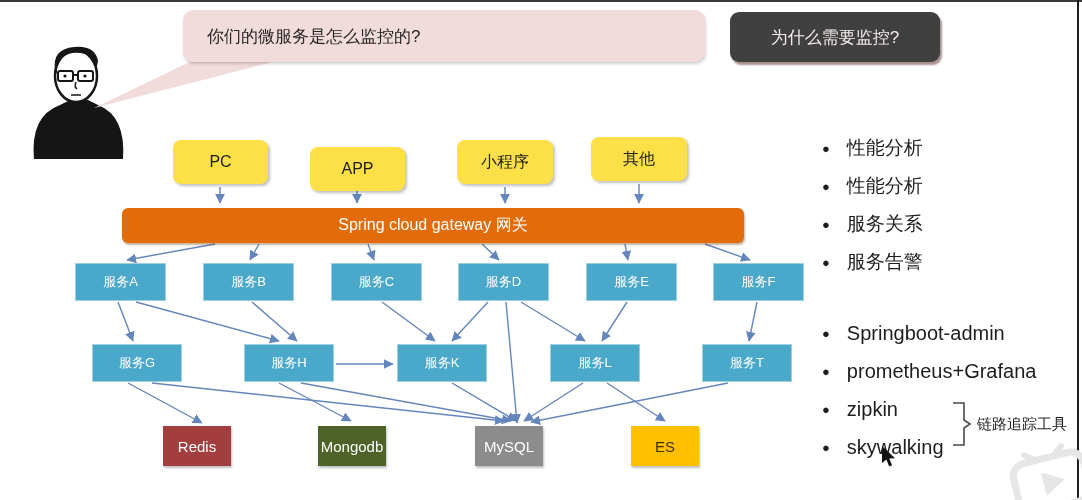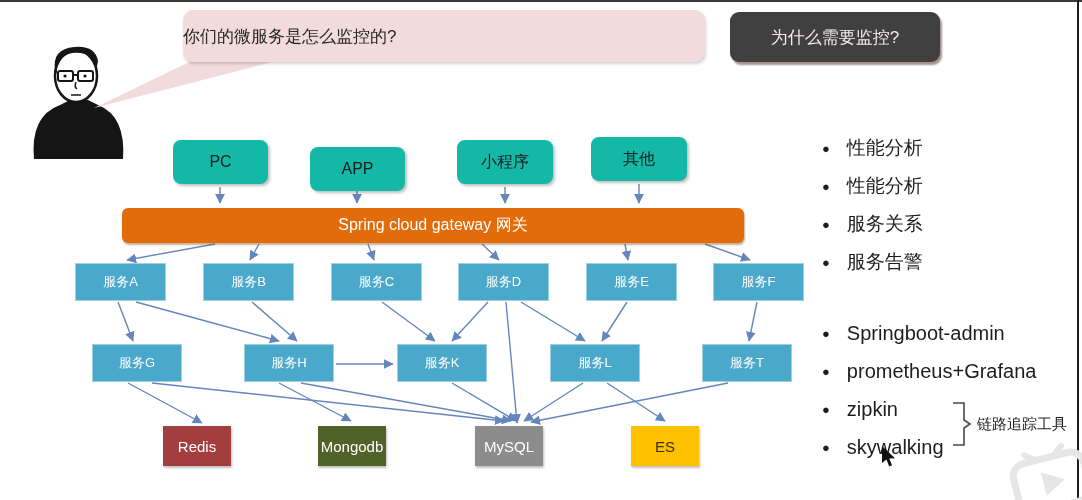--- a/index.html
+++ b/index.html
@@ -5,31 +5,31 @@
   html,body{margin:0;padding:0;background:#fff;}
   body{width:1082px;height:500px;position:relative;overflow:hidden;
        font-family:"Liberation Sans","DejaVu Sans",sans-serif;color:#1d1d1d;}
   .abs{position:absolute;}
   
   .frame-top{left:0;top:0;width:1082px;height:2px;background:#3a3a3a;}
   .frame-right{left:1077px;top:0;width:2px;height:500px;background:#1e1e1e;}
   
   .bubble{left:183px;top:10px;width:522px;height:52px;background:#F2DCDB;
           border-radius:10px;box-shadow:1px 2px 3px rgba(0,0,0,.18);
-          display:flex;align-items:center;box-sizing:border-box;
+          display:flex;align-items:center;padding-left:24px;box-sizing:border-box;
           font-size:17px;color:#262626;z-index:4;}
   .bubble-tail{left:60px;top:40px;z-index:3;}
   
   .qbtn{left:730px;top:12px;width:210px;height:50px;background:#404040;
         border-radius:9px;border:none;box-shadow:2px 3px 2px rgba(60,10,10,.45);
         display:flex;align-items:center;justify-content:center;
         font-size:17px;color:#F5E9E9;z-index:4;cursor:pointer;}
   
   .node{display:flex;align-items:center;justify-content:center;box-sizing:border-box;z-index:2;}
-  .client{background:#14b8a6;border-radius:8px;color:#1c1c1c;font-size:16px;
+  .client{background:#fde047;border-radius:8px;color:#1c1c1c;font-size:16px;
           box-shadow:2px 2px 3px rgba(0,0,0,.25);height:44px;}
   .gateway{left:122px;top:208px;width:622px;height:35px;background:#E26B0A;
            border-radius:6px;color:#fff;font-size:16px;
            box-shadow:1px 2px 2px rgba(120,60,0,.4);}
   .svc{background:#4AA8CB;border:1px solid #9fd0e0;color:#fff;font-size:13px;height:38px;width:91px;}
   .db{height:40px;width:68px;color:#fff;font-size:15px;box-shadow:1px 2px 2px rgba(0,0,0,.25);}
   
   .blist{display:flex;flex-direction:column;z-index:3;}
   .bitem{height:38px;display:flex;align-items:center;gap:17px;}
   .bullet{font-size:13px;line-height:1;color:#1d1d1d;}

